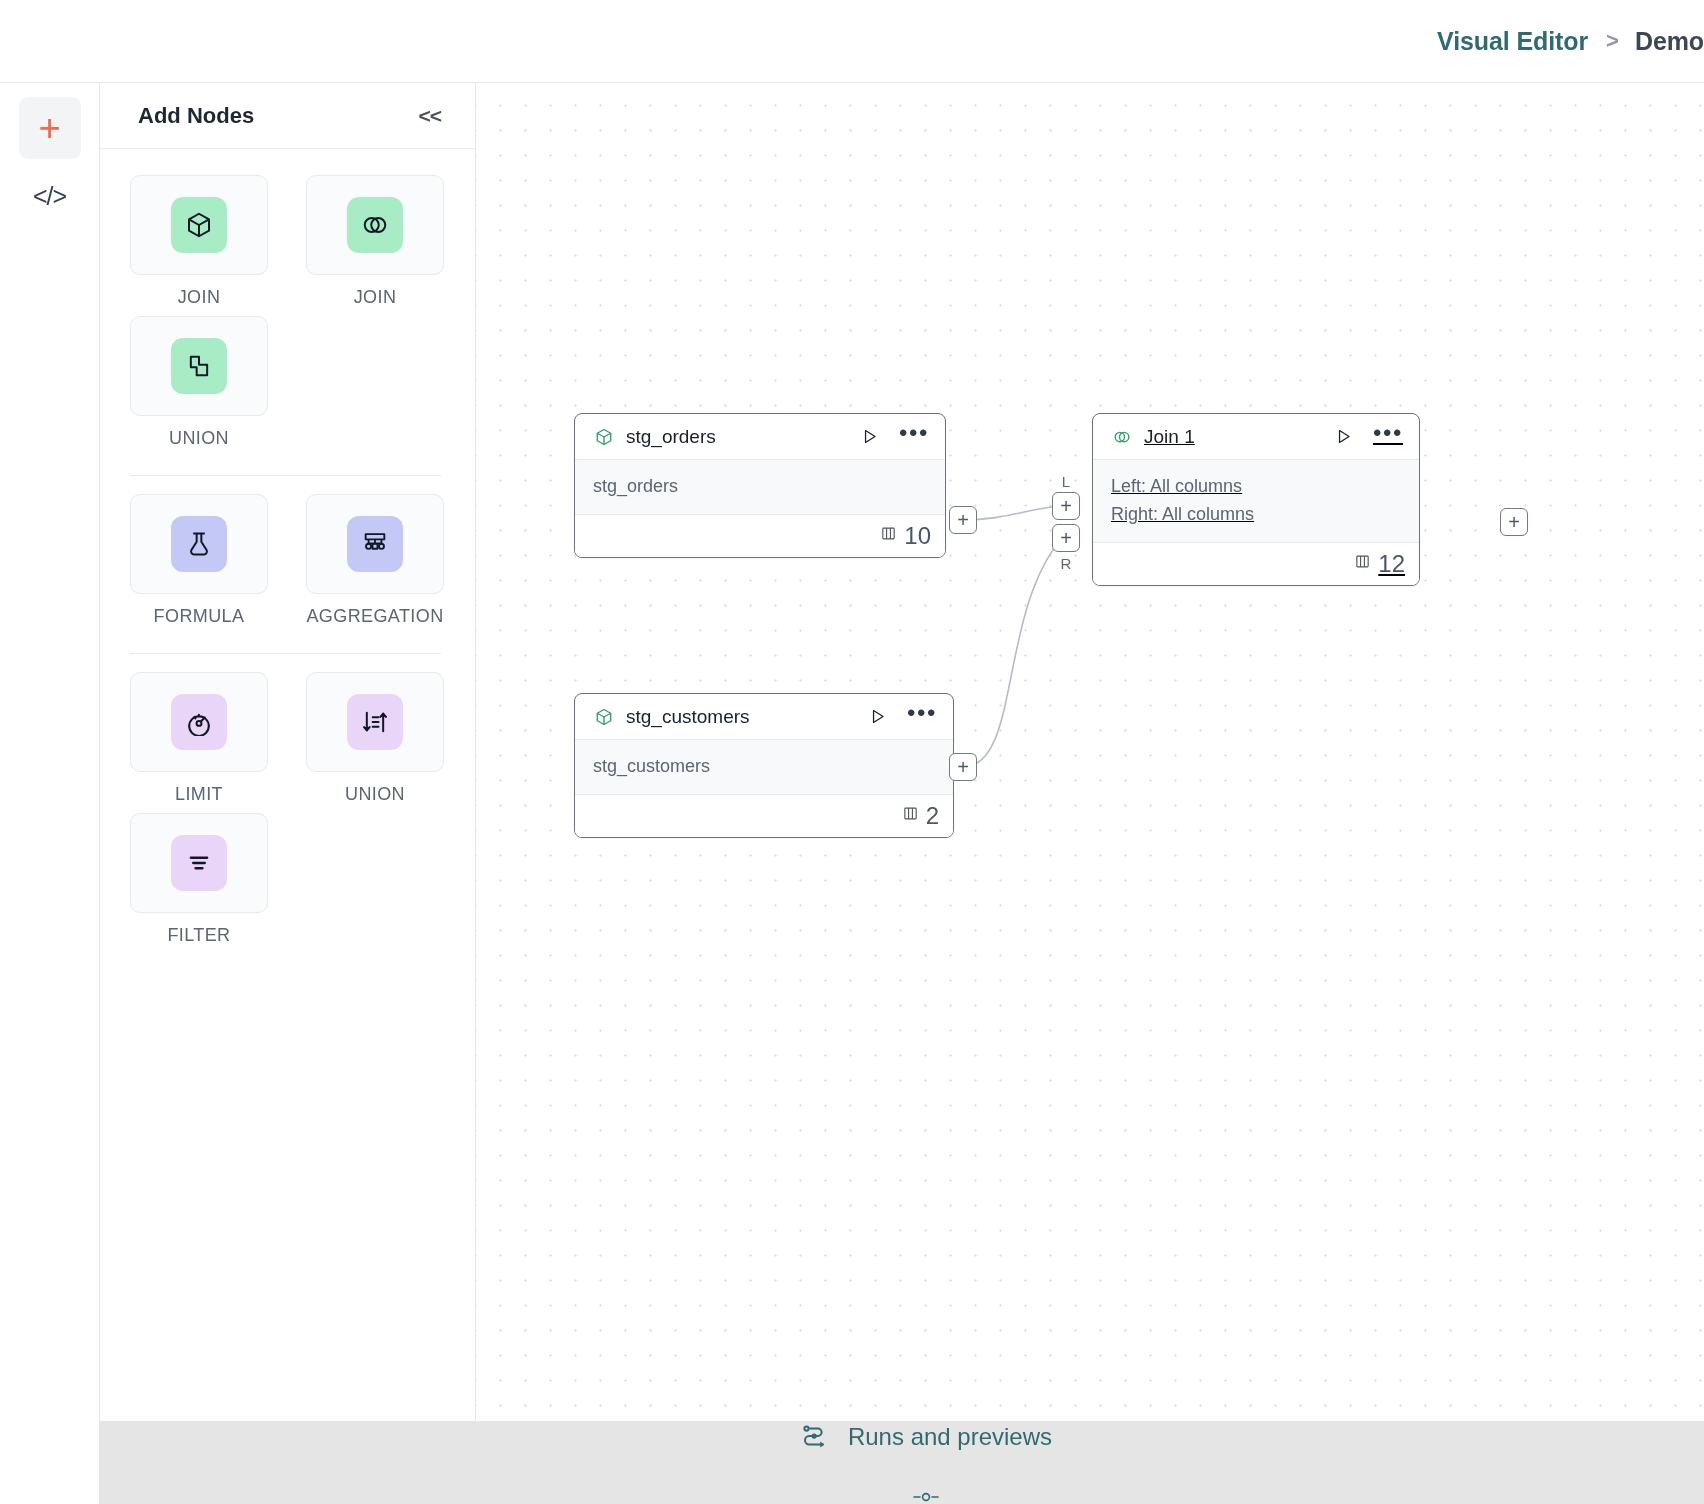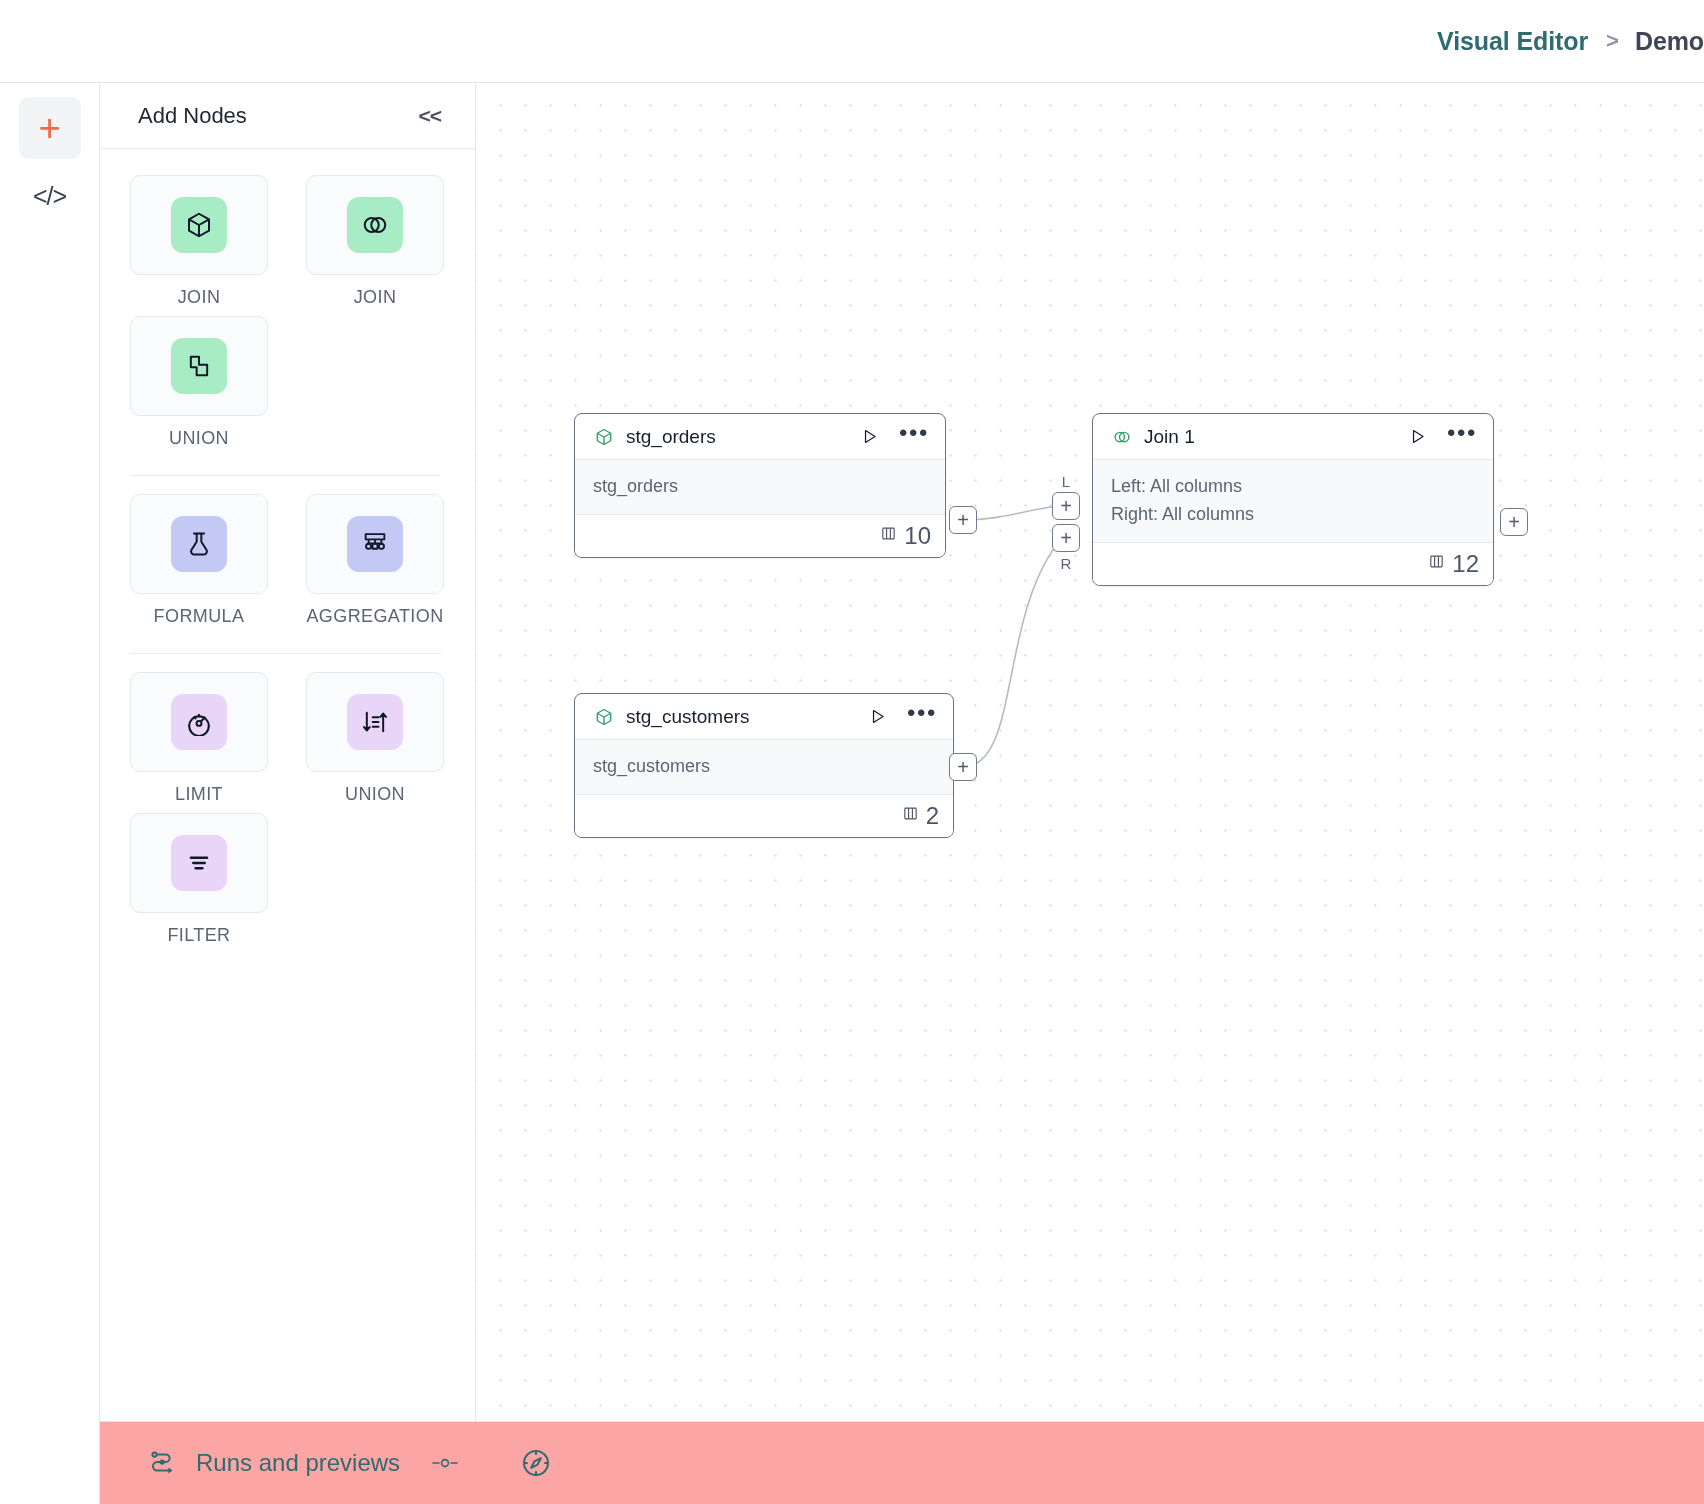--- a/index.html
+++ b/index.html
@@ -76,21 +76,21 @@
     border-right: 1px solid #e3e7ed;
     display: flex;
     flex-direction: column;
   }
   .palette-head {
     height: 66px;
     display: flex; align-items: center; justify-content: space-between;
     padding: 0 34px 0 38px;
     border-bottom: 1px solid #e8ebf0;
   }
-  .palette-title { font-size: 22px; font-weight: 400; color: #1f2733; }
+  .palette-title { font-size: 22px; font-weight: 700; color: #1f2733; }
   .palette-collapse {
     font-size: 21px; color: #49515e; font-weight: 600; letter-spacing: -1px;
   }
   .palette-body { padding: 26px 34px 0 30px; flex: 1 1 auto; overflow: hidden; }
 
   .grid {
     display: grid;
     grid-template-columns: 1fr 1fr;
     column-gap: 38px;
     row-gap: 0;
@@ -186,26 +186,27 @@
     width: 28px; text-align: center;
   }
 
   .edges { position: absolute; inset: 0; pointer-events: none; }
 
   
   .bottombar {
     position: absolute;
     left: 100px; right: 0; bottom: 0;
     height: 83px;
-    background: #fca5a5;
+    background: #e5e5e5;
     border-top: 1px solid #e3e7ed;
     display: flex;
     align-items: center;
     padding-left: 48px;
     gap: 28px;
+    flex-direction: column;
   }
   .runs-btn { display: flex; align-items: center; gap: 18px; }
   .runs-label { font-size: 24px; color: #2f6b70; font-weight: 400; }
   .bb-icon { display: flex; align-items: center; justify-content: center; }
 </style>
 </head>
 <body>
 
 <div class="header">
   <span class="crumb-root">Visual Editor</span>
@@ -421,21 +422,21 @@
           <svg width="17" height="17" viewBox="0 0 24 24" fill="none" stroke="#4b5565" stroke-width="1.6" stroke-linejoin="round">
             <rect x="4" y="4.5" width="16" height="15" rx="1"></rect>
               <path d="M9.3 4.5v15"></path>
               <path d="M14.7 4.5v15"></path>
           </svg>
         </span>
         <span class="node-foot-count">2</span>
       </div>
     </div>
 
-    <div class="node" style="left:616px; top:330px; width:402px;">
+    <div class="node" style="left:616px; top:330px; width:328px;text-decoration:underline;">
       <div class="node-head">
         <span class="node-icon">
           <svg width="20" height="20" viewBox="0 0 24 24" fill="none" stroke="#34a06a" stroke-width="1.7">
             <circle cx="9.4" cy="12" r="5.6"></circle>
               <circle cx="14.6" cy="12" r="5.6"></circle>
           </svg>
         </span>
         <span class="node-title">Join 1</span>
         <span class="node-run">
           <svg width="19" height="19" viewBox="0 0 24 24" fill="none" stroke="#16202e" stroke-width="1.6" stroke-linejoin="round">

